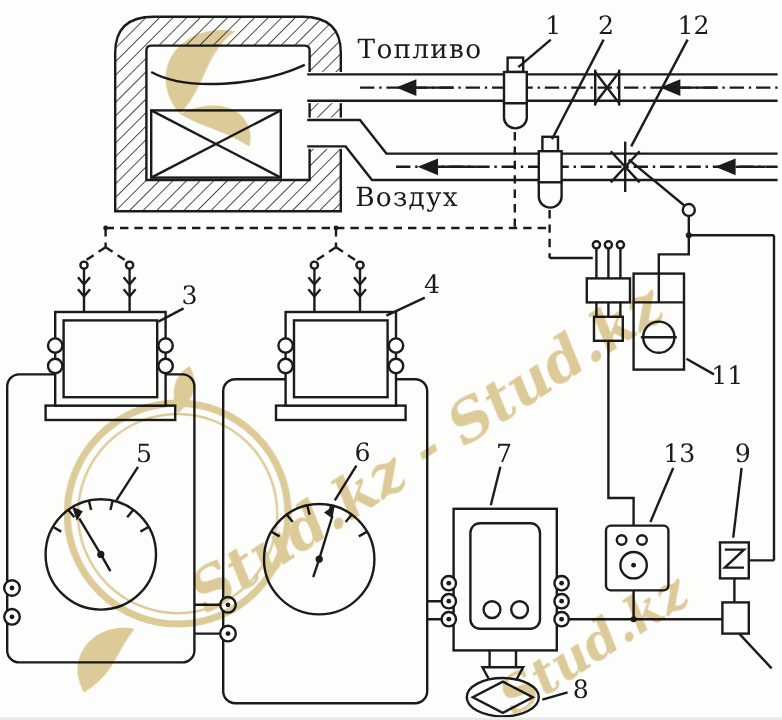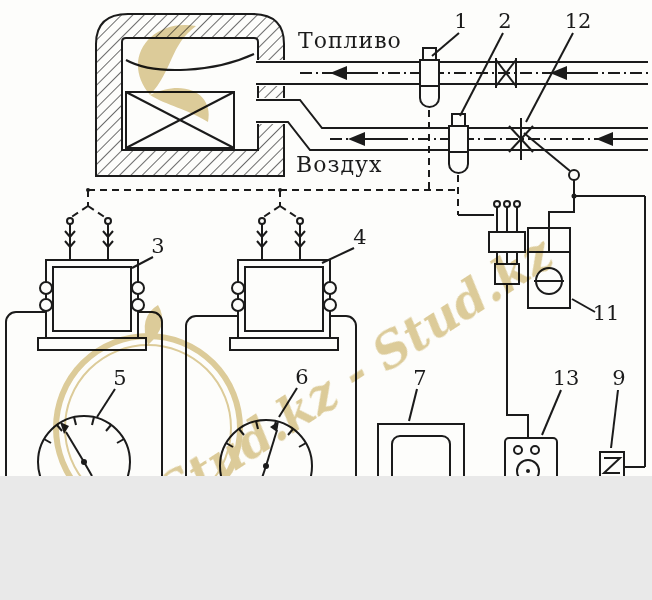--- a/index.html
+++ b/index.html
@@ -1,16 +1,16 @@
 <!DOCTYPE html>
 <html><head>
 <meta charset="utf-8">
 <style>
   html,body{margin:0;padding:0;background:#e9e9e9;}
-  .stage{width:652px;height:476px;background:#fdfdfb;position:relative;overflow:hidden;
+  .stage{width:652px;height:598px;background:#fdfdfb;position:relative;overflow:hidden;
          font-family:"DejaVu Serif", serif;}
   svg{display:block;}
   .ink{stroke:#1b1b1b;fill:none;stroke-width:2;}
   .inkfill{fill:#1b1b1b;stroke:none;}
   .white{fill:#fdfdfb;}
   .callout{font-family:"DejaVu Serif", serif;font-size:21px;fill:#1b1b1b;}
   .pipelabel{font-family:"DejaVu Serif", serif;font-size:22px;fill:#1b1b1b;letter-spacing:1px;}
   .wm-text{font-family:"DejaVu Serif", serif;font-style:italic;font-weight:bold;}
 </style>
 </head>

